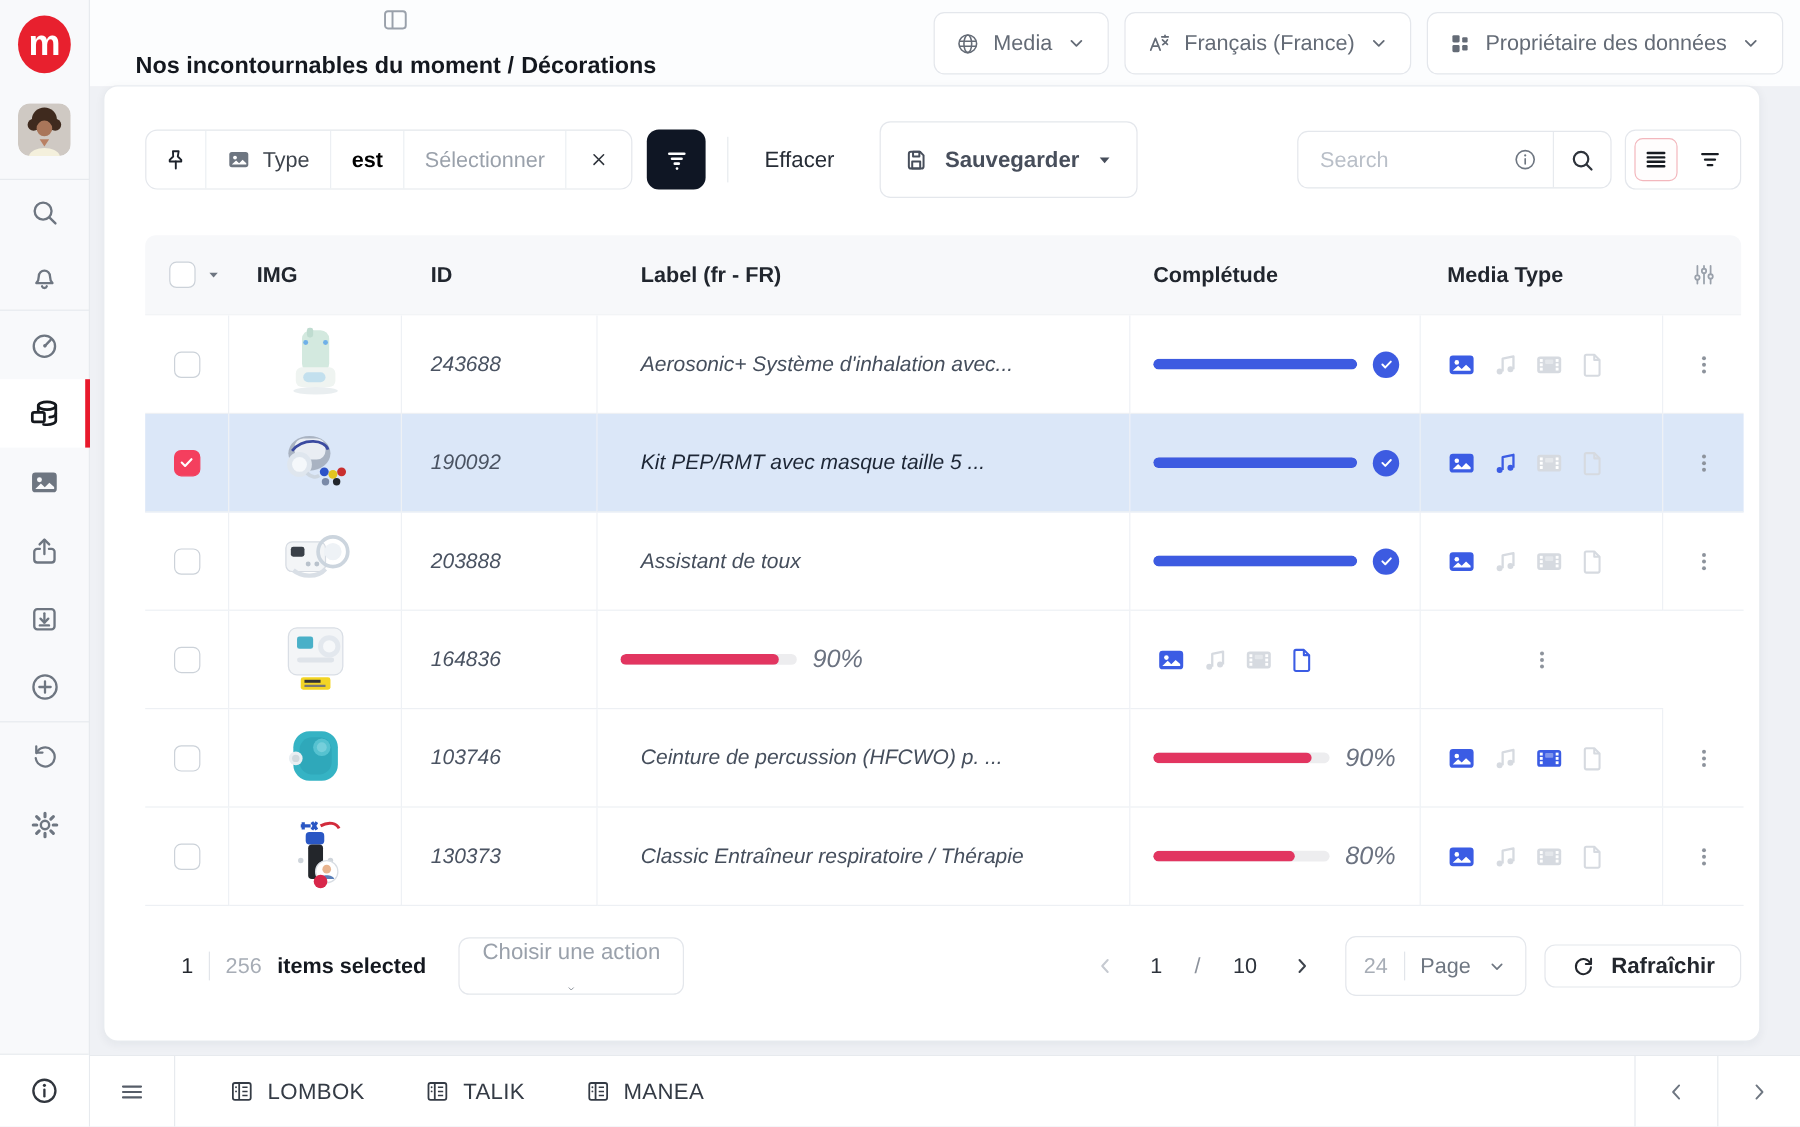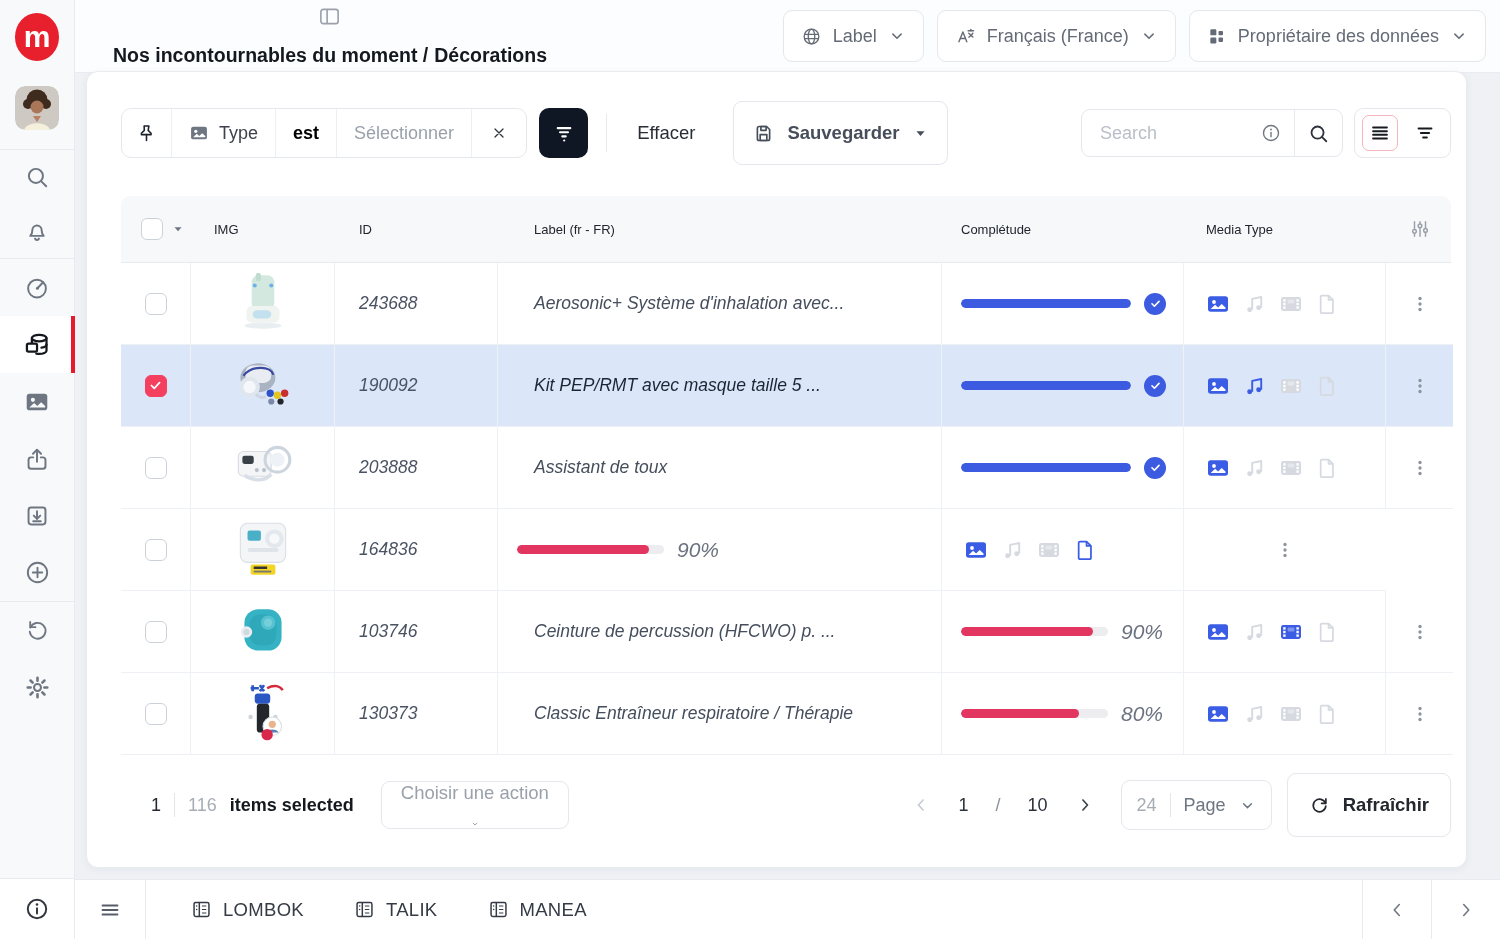--- a/index.html
+++ b/index.html
@@ -47,21 +47,21 @@
   .sg-div{width:1px;align-self:stretch;background:#e7eaee;}
   .mag-btn{width:47px;height:100%;display:flex;align-items:center;justify-content:center;color:#2e333b;cursor:pointer;}
   .view-group{display:flex;align-items:center;gap:9px;height:50px;border:1px solid #e4e7ec;border-radius:9px;padding:0 7px;margin-left:11px;box-sizing:border-box;background:#fff;}
   .vg-btn{width:36px;height:36px;display:flex;align-items:center;justify-content:center;border-radius:7px;color:#171b21;border:1.5px solid transparent;cursor:pointer;background:transparent;}
   .vg-btn.active{border-color:#f3b7bd;background:#fffdfd;}
 
   
   .table{margin:38px 15px 0 34px;}
   .tgrid{display:grid;grid-template-columns:70px 144px 163px 444px 242px 202px 67px;}
   .thead{background:#f7f8fa;height:66px;border-radius:9px 9px 0 0;border-bottom:1px solid #e7eaee;}
-  .th{display:flex;align-items:center;font-size:13px;font-weight:400;color:#21262e;}
+  .th{display:flex;align-items:center;font-size:18px;font-weight:700;color:#21262e;}
   .th.t-check{padding-left:20px;gap:8px;}
   .th.t-img{padding-left:23px;}
   .th.t-id{padding-left:24px;}
   .th.t-label{padding-left:36px;}
   .th.t-comp{padding-left:19px;}
   .th.t-media{padding-left:22px;}
   .th.t-cfg{justify-content:center;color:#9aa1ab;}
   .trow{height:82px;background:#fff;cursor:pointer;font-style:italic;}
   .trow.selected .cell{background:#dbe7f8;}
   .cell{display:flex;align-items:center;border-bottom:1px solid #edf0f4;border-right:1px solid #eef1f5;box-sizing:border-box;min-width:0;}
@@ -97,21 +97,21 @@
   .cnt{color:#a7adb6;}
   .sel-lb{color:#14181f;font-weight:700;margin-left:13px;}
   .action-btn{margin-left:27px;height:48px;padding:0 19px;border:1px solid #e4e7ec;border-radius:9px;color:#9aa1ab;font-size:18.5px;display:flex;gap:16px;align-items:center;background:#fff;cursor:pointer;flex-direction:column;}
   .pager{display:flex;align-items:center;gap:27px;color:#2c323b;margin-right:26px;}
   .pg-prev{color:#c6cad1;}
   .pg-sep{color:#8b919b;}
   .pg-next{color:#3d434c;cursor:pointer;}
   .page-size{height:48px;border:1px solid #e4e7ec;border-radius:9px;display:flex;align-items:center;padding:0 15px;gap:13px;margin-right:15px;background:#fff;cursor:pointer;}
   .ps-n{color:#a7adb6;}
   .ps-l{color:#6e7681;}
-  .refresh-btn{height:64px;border:1px solid #e4e7ec;border-radius:9px;display:flex;align-items:center;gap:13px;padding:0 21px;font-weight:600;color:#23272e;font-size:18.5px;background:#fff;cursor:pointer;justify-content:space-between;}
+  .refresh-btn{height:36px;border:1px solid #e4e7ec;border-radius:9px;display:flex;align-items:center;gap:13px;padding:0 21px;font-weight:600;color:#23272e;font-size:18.5px;background:#fff;cursor:pointer;justify-content:space-between;}
 
   
   .bottombar{position:absolute;left:75px;top:879px;width:1425px;height:60px;background:#fff;border-top:1px solid #e7eaee;box-sizing:border-box;display:flex;align-items:center;}
   .hamb{width:70px;height:100%;border-right:1px solid #e7eaee;display:flex;align-items:center;justify-content:center;color:#565d68;cursor:pointer;}
   .btabs{display:flex;margin-left:20px;height:100%;}
   .btab{display:flex;align-items:center;gap:11px;padding:0 25px;color:#343b45;font-weight:500;font-size:18.5px;letter-spacing:.3px;cursor:pointer;}
   .bb-spacer{flex:1;}
   .nav-cell{width:68px;height:100%;border-left:1px solid #e7eaee;display:flex;align-items:center;justify-content:center;color:#6e7681;cursor:pointer;}
 </style>
 </head>
@@ -225,21 +225,21 @@
         <span class="pre">Nos incontournables du moment /</span><span class="cur">Décorations</span>
       </span>
     </div>
     <div class="top-spacer"></div>
     <div class="top-dd">
       <svg viewBox="0 0 24 24" width="21" height="21" fill="none" stroke="currentColor" stroke-width="1.5">
           <circle cx="12" cy="12" r="8.4"></circle>
           <ellipse cx="12" cy="12" rx="3.7" ry="8.4"></ellipse>
           <path d="M4 9.6h16M4 14.4h16"></path>
         </svg>
-      <span>Label</span>
+      <span>Media</span>
       <svg viewBox="0 0 24 24" width="18" height="18" fill="none" stroke="currentColor" stroke-width="2" stroke-linecap="round" stroke-linejoin="round">
           <polyline points="6.5,9.5 12,15 17.5,9.5"></polyline>
         </svg>
     </div>
     <div class="top-dd">
       <svg viewBox="0 0 24 24" width="21" height="21" fill="none" stroke="currentColor" stroke-width="1.6" stroke-linecap="round" stroke-linejoin="round">
           <path d="M4.5 18 9 6.8 13.5 18"></path>
           <path d="M6.2 14.2h5.6"></path>
           <path d="M15 5.4h6.2"></path>
           <path d="M18.1 4v1.4"></path>
@@ -846,21 +846,21 @@
                 </svg>
       </span>
     </div>
   </div>
         </div>
     </div>
 
     <div class="tfoot">
       <span class="pnum">1</span>
       <span class="bardiv"></span>
-      <span class="cnt">116</span>
+      <span class="cnt">256</span>
       <span class="sel-lb">items selected</span>
       <button class="action-btn">
         <span>Choisir une action</span>
         <svg viewBox="0 0 24 24" width="18" height="18" fill="none" stroke="#6e7681" stroke-width="2" stroke-linecap="round" stroke-linejoin="round">
             <polyline points="6.5,9.5 12,15 17.5,9.5"></polyline>
           </svg>
       </button>
       <div class="f-spacer"></div>
       <div class="pager">
         <span class="pg-prev">

